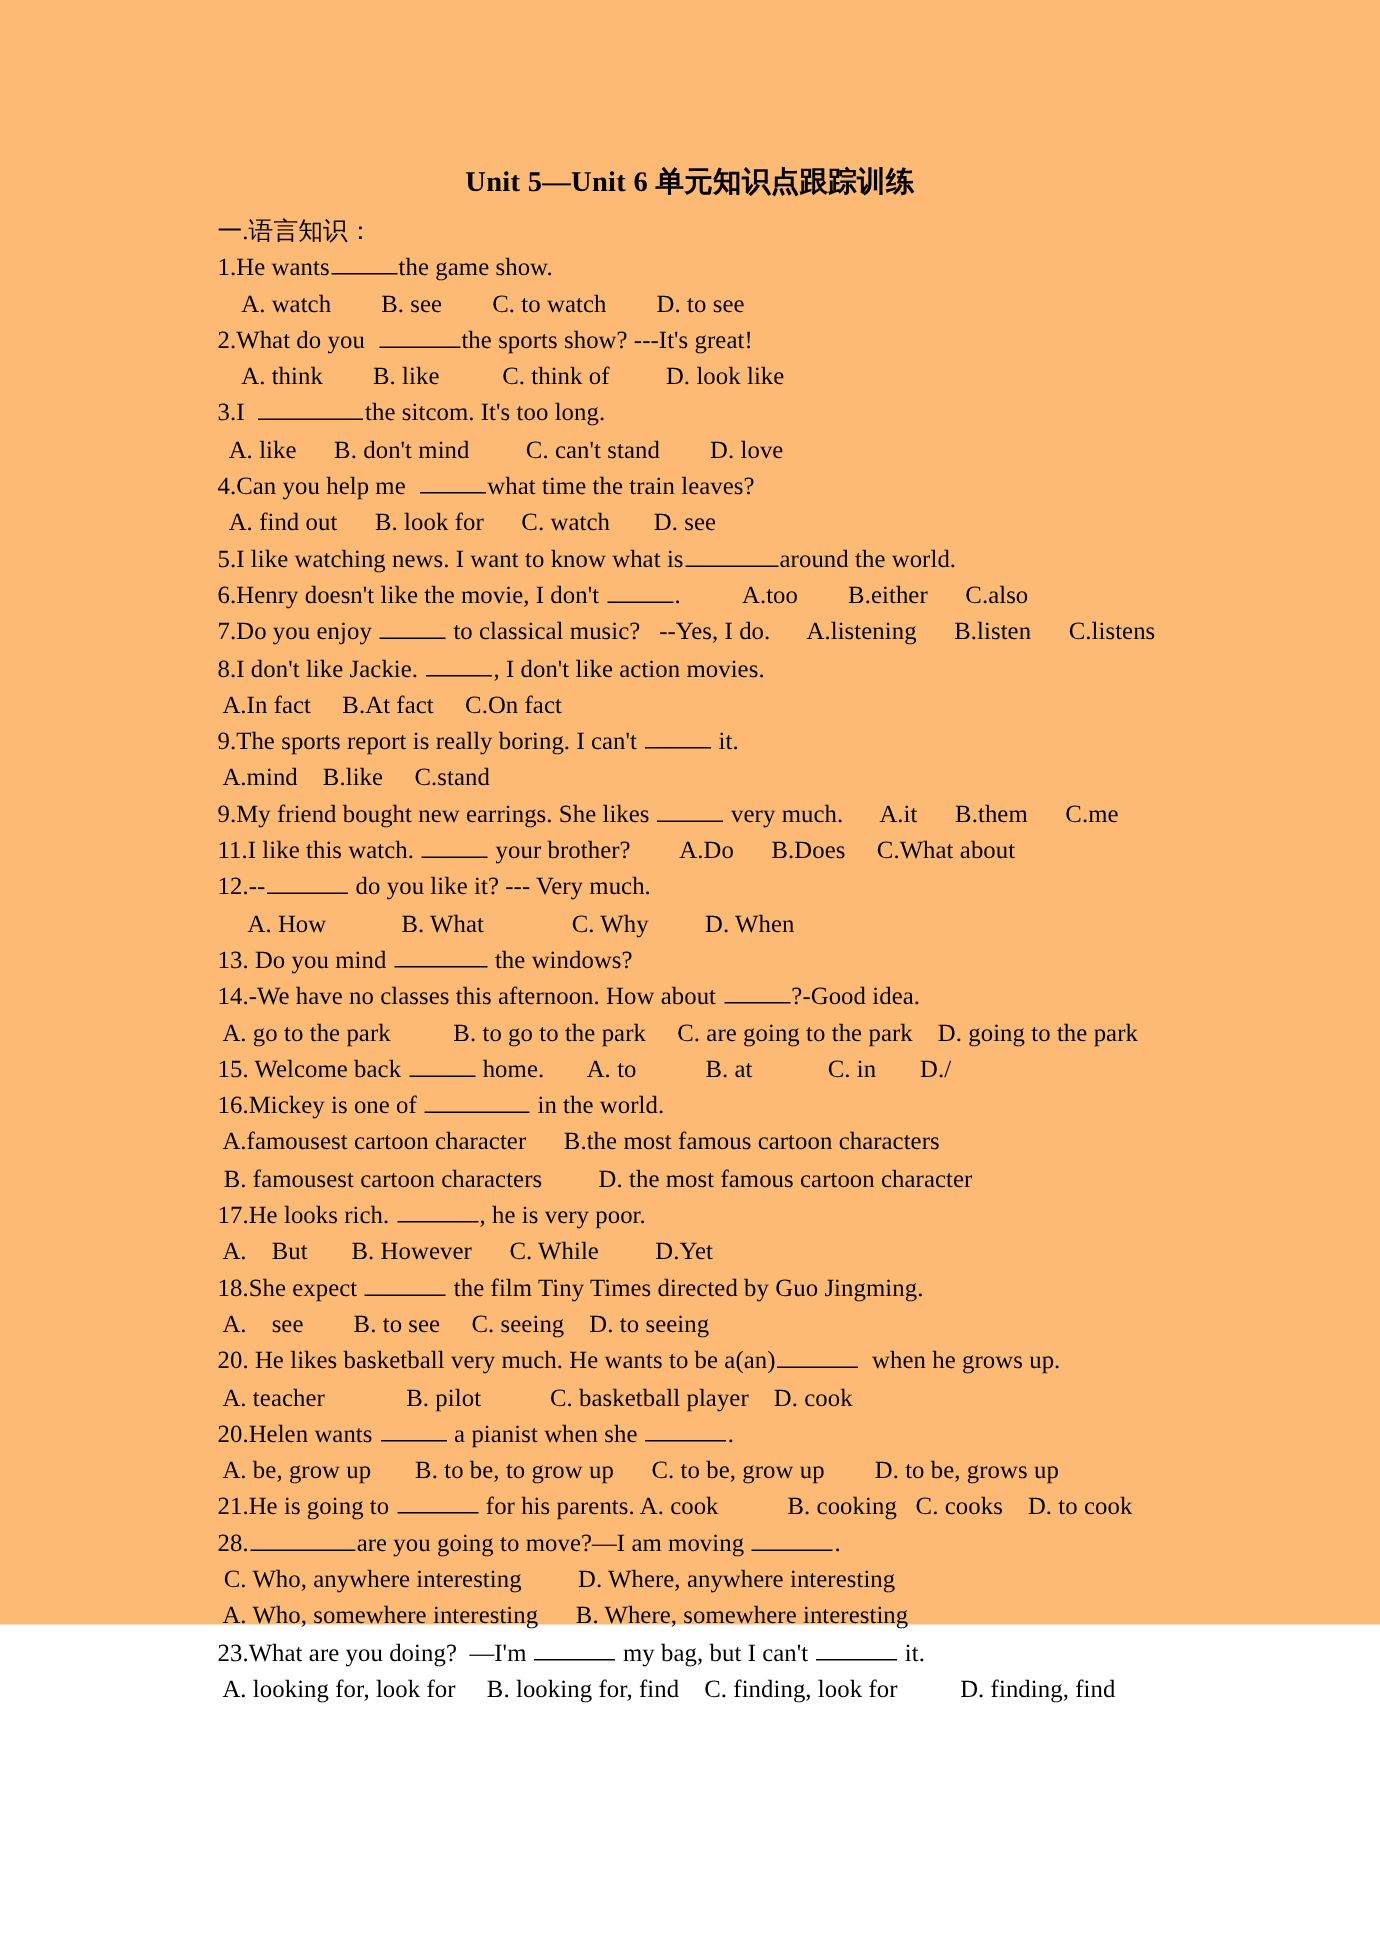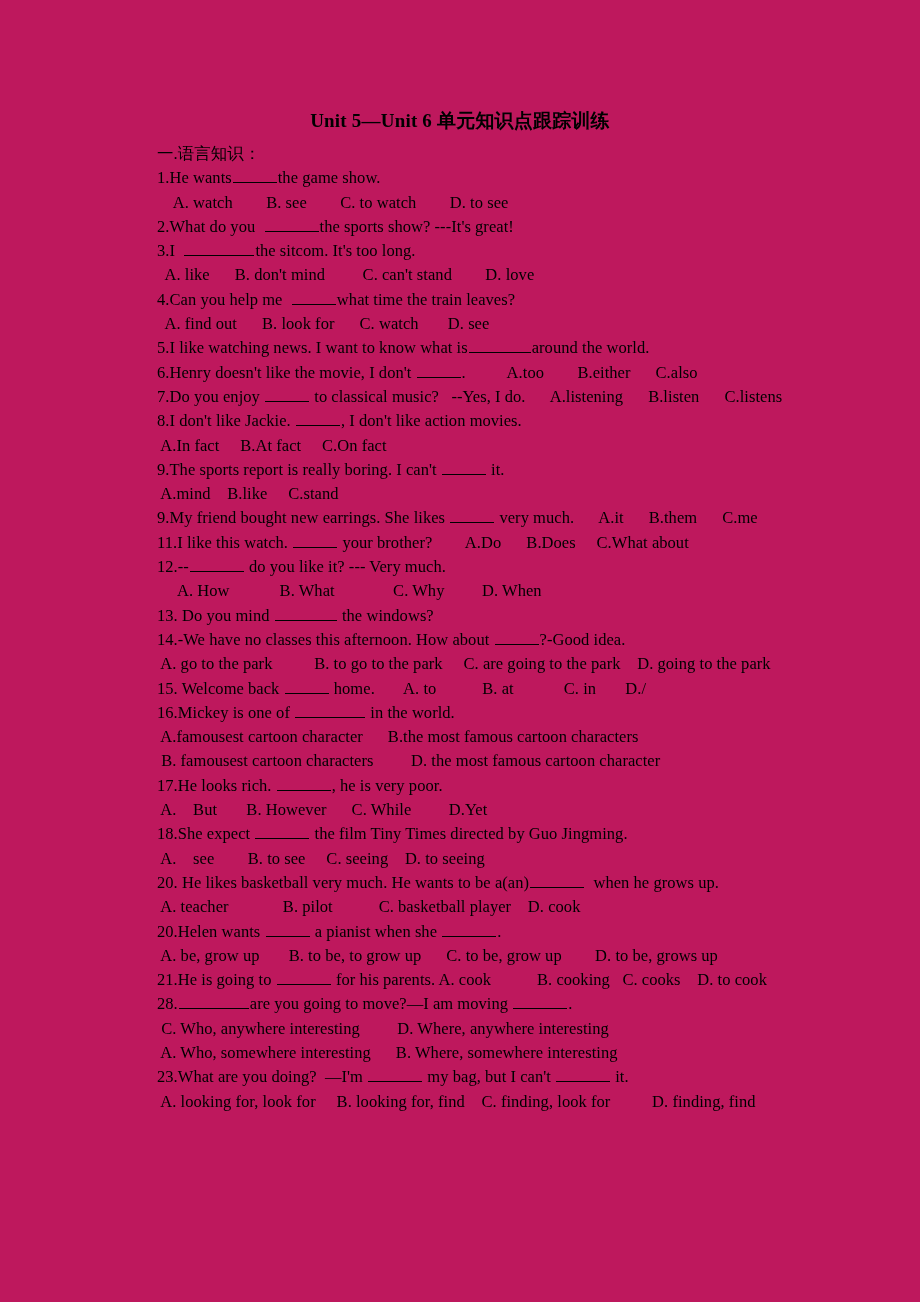--- a/index.html
+++ b/index.html
@@ -13,22 +13,22 @@
     position: relative;
     font-family: "Liberation Serif", "DejaVu Serif", serif;
     color: #000000;
     overflow: hidden;
   }
   .page {
     position: absolute;
     left: 0;
     top: 0;
     width: 920px;
-    height: 1302px;
-    background: #be185d;
+    height: 1083px;
+    background: #fdba74;
   }
   .doc-title {
     position: absolute;
     left: 0;
     top: 108px;
     width: 920px;
     text-align: center;
     font-size: 19px;
     font-weight: bold;
     letter-spacing: 0.2px;
@@ -39,21 +39,21 @@
     left: 145px;
     top: 142px;
     width: 760px;
   }
   .line {
     font-size: 16.5px;
     line-height: 24.3px;
     white-space: pre;
     letter-spacing: 0.05px;
   }
-  .indent-1 { padding-left: 0px; margin-left: 12px; }
+  .indent-1 { padding-left: 0px; }
   .blank {
     display: inline-block;
     border-bottom: 1.3px solid #000;
     vertical-align: baseline;
     height: 0.92em;
     margin: 0 1px;
   }
   .b-md  { width: 44px; }
   .b-lg  { width: 54px; }
   .b-xl  { width: 62px; }
@@ -67,20 +67,21 @@
   <div class="doc-title">Unit 5—Unit 6  单元知识点跟踪训练</div>
 
   <div class="body-block">
 
     <div class="line indent-1">一.语言知识：</div>
 
     <div class="line indent-1"><span>1.He wants</span><span class="blank b-md"></span><span>the game show.</span></div>
     <div class="line indent-1">    A. watch        B. see        C. to watch        D. to see</div>
 
     <div class="line indent-1"><span>2.What do you  </span><span class="blank b-lg"></span><span>the sports show? ---It's great!</span></div>
+    <div class="line indent-1">    A. think        B. like          C. think of         D. look like</div>
 
     <div class="line indent-1"><span>3.I  </span><span class="blank b-xxl"></span><span>the sitcom. It's too long.</span></div>
     <div class="line indent-1">  A. like      B. don't mind         C. can't stand        D. love</div>
 
     <div class="line indent-1"><span>4.Can you help me  </span><span class="blank b-md"></span><span>what time the train leaves?</span></div>
     <div class="line indent-1">  A. find out      B. look for      C. watch       D. see</div>
 
     <div class="line indent-1"><span>5.I like watching news. I want to know what is</span><span class="blank b-xl"></span><span>around the world.</span></div>
 
     <div class="line indent-1"><span>6.Henry doesn't like the movie, I don't </span><span class="blank b-md"></span><span>.          A.too        B.either      C.also</span></div>

